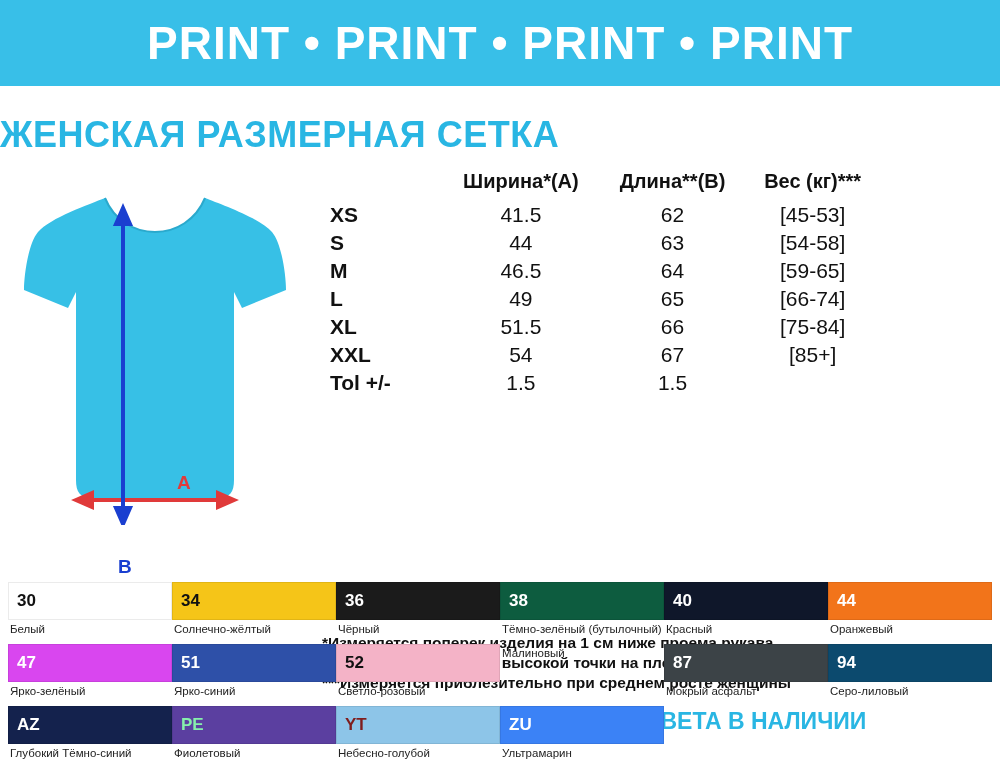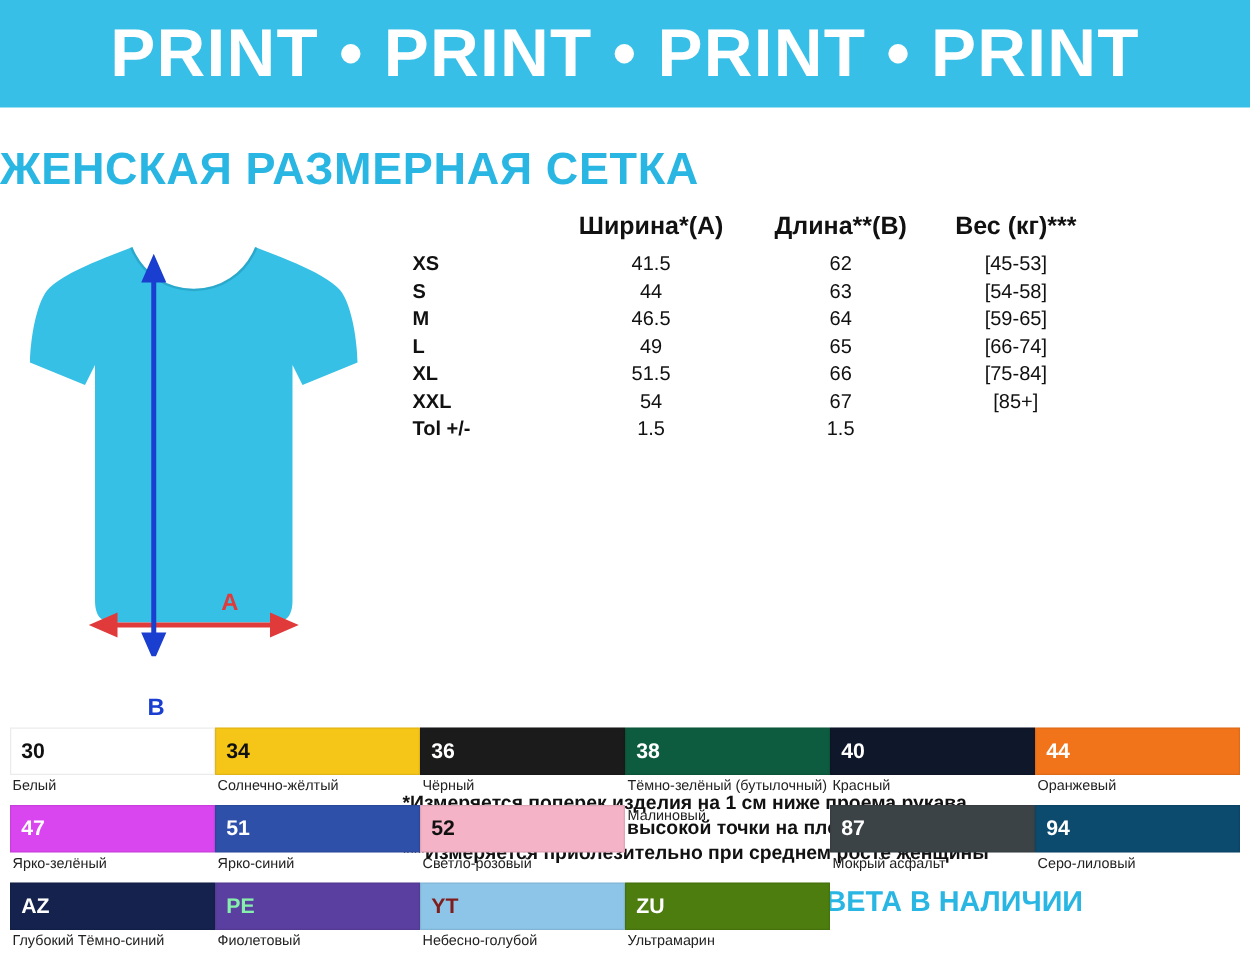--- a/index.html
+++ b/index.html
@@ -22,21 +22,21 @@
   
   .banner {
     height: 86px;
     background: #38bfe8;
     display: flex;
     align-items: center;
     justify-content: center;
   }
   .banner-text {
     color: #ffffff;
-    font-size: 54px;
+    font-size: 46px;
     font-weight: bold;
     letter-spacing: 1px;
     font-family: "Liberation Sans", sans-serif;
     white-space: nowrap;
   }
 
   
   .title {
     color: #29b6e3;
     font-size: 36px;
@@ -84,21 +84,21 @@
   table.sizes th {
     font-size: 20px;
     font-weight: bold;
     color: #111111;
     padding: 4px 6px 8px 6px;
     text-align: center;
     white-space: nowrap;
   }
   table.sizes th.col-size { width: 110px; text-align: left; }
   table.sizes td {
-    font-size: 16px;
+    font-size: 21px;
     color: #111111;
     padding: 2px 6px;
     text-align: center;
     white-space: nowrap;
   }
   table.sizes td.col-size {
     text-align: left;
     font-weight: bold;
     padding-left: 10px;
   }
@@ -358,20 +358,20 @@
       </div>
       <div class="name">Фиолетовый</div>
     </div>
     <div class="swatch">
       <div class="chip" style="background:#8dc5e8">
         <span class="code" style="color:#7f1d1d">YT</span>
       </div>
       <div class="name">Небесно-голубой</div>
     </div>
     <div class="swatch">
-      <div class="chip" style="background:#4d7c0f">
+      <div class="chip" style="background:#3b82f6">
         <span class="code" style="color:#ffffff">ZU</span>
       </div>
       <div class="name">Ультрамарин</div>
     </div>
   </div>
 
 </div>
 
 </body></html>

